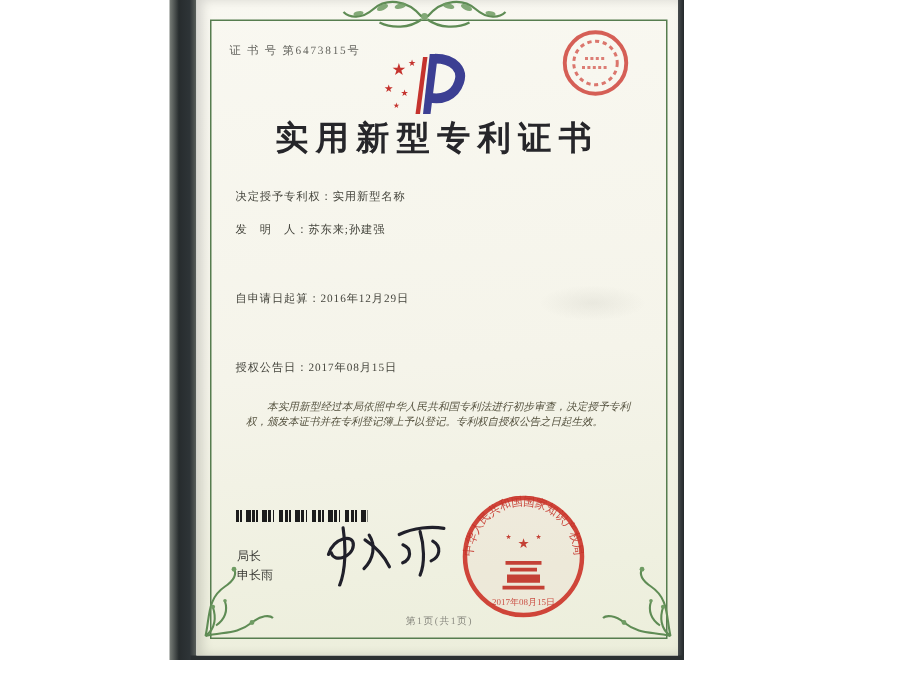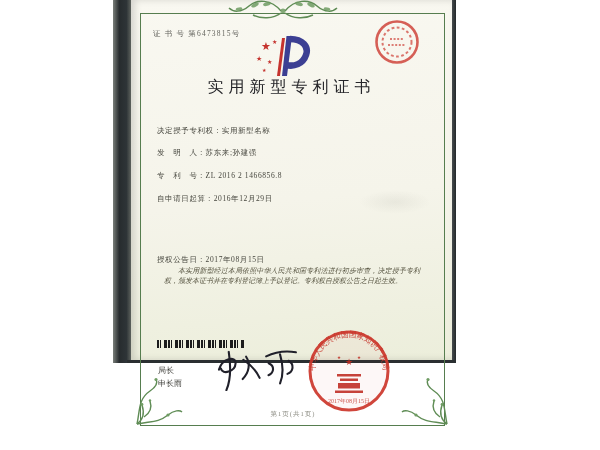--- a/index.html
+++ b/index.html
@@ -1,35 +1,35 @@
 <!DOCTYPE html>
 <html><head>
 <meta charset="utf-8">
 <style>
   html,body{margin:0;padding:0;}
   .scene{position:relative;width:600px;height:450px;background:#ffffff;overflow:hidden;
          font-family:"Liberation Serif","DejaVu Serif",serif;}
-  .photo{position:absolute;left:113px;top:0;width:343px;height:363px;}
+  .photo{position:absolute;left:113px;top:0;width:343px;height:440px;}
   .edge-left{position:absolute;left:0;top:0;width:18px;height:100%;
              background:linear-gradient(90deg,#7a7f7a 0%,#272c2e 35%,#2e3437 75%,#5d625d 100%);}
   .edge-right{position:absolute;right:0;top:0;width:4px;height:100%;
               background:linear-gradient(90deg,#474c4e,#23282a);}
   .edge-bottom{position:absolute;left:14px;right:0;bottom:0;height:3px;background:#2a2f31;}
   .paper{position:absolute;left:18px;top:0;right:4px;bottom:3px;
          background:linear-gradient(175deg,#f9f8f1 0%,#f5f4ea 55%,#eceedb 100%);
          box-shadow:inset 4px 0 7px rgba(0,0,0,0.14);}
   .frame{position:absolute;left:9px;top:13px;width:303px;height:411px;border:1.5px solid #567d4f;}
   .garland{position:absolute;left:96px;top:-3px;width:112px;height:32px;}
   .cert-no{position:absolute;left:22px;top:29px;font-size:7.5px;color:#64645e;letter-spacing:1.2px;white-space:nowrap;}
   .logo{position:absolute;left:124px;top:32px;width:56px;height:46px;}
   .stamp{position:absolute;left:243px;top:19px;width:46px;height:46px;opacity:.85;}
-  .title{position:absolute;left:0;right:0;top:77px;text-align:center;font-size:16px;font-weight:normal;
+  .title{position:absolute;left:0;right:0;top:77px;text-align:center;font-size:22px;font-weight:bold;
          color:#26262a;letter-spacing:5px;white-space:nowrap;}
   .field{position:absolute;left:26px;font-size:7.5px;color:#46463e;letter-spacing:.6px;white-space:nowrap;}
-  .f0{top:126px}.f1{top:148px}.f2{top:171px}.f3{top:194px}.f4{top:217px}.f5{top:255px}
+  .f0{top:126px}.f1{top:148px}.f2{top:171px}.f3{top:194px}.f4{top:217px}.f5{top:240px}
   .body-text{position:absolute;left:17px;top:251px;width:288px;color:#55523f;font-size:7px;
              line-height:9.8px;text-align:justify;font-style:italic;}
   .body-text p{margin:16px;text-indent:2em;}
   .smudge{position:absolute;left:228px;top:190px;width:72px;height:24px;
           background:radial-gradient(ellipse at center,rgba(90,90,80,.08),transparent 70%);}
   .barcode{position:absolute;left:26px;top:340px;width:88px;height:8px;
            background:repeating-linear-gradient(90deg,#1c1c1c 0 2px,transparent 2px 3px,#1c1c1c 3px 4px,
            transparent 4px 7px,#1c1c1c 7px 10px,transparent 10px 11px);}
   .signer{position:absolute;left:27px;top:364px;font-size:8px;color:#3a3a35;line-height:13px;}
   .signer div{white-space:nowrap;}
@@ -91,23 +91,20 @@
         <line x1="14" y1="26" x2="32" y2="26" stroke="#d0453c" stroke-width="2" stroke-dasharray="2 1.6" opacity=".8"></line>
       </svg>
 
       <div class="title">实用新型专利证书</div>
 
       <div class="field f0">
         <span>决定授予专利权：</span><span>实用新型名称</span>
       </div>
       <div class="field f1">
         <span>发　明　人：</span><span>苏东来;孙建强</span>
-      </div>
-      <div class="field f2">
-        <span>专　利　号：</span><span>ZL 2016 2 1466856.8</span>
       </div>
       <div class="field f3">
         <span>自申请日起算：</span><span>2016年12月29日</span>
       </div>
       <div class="field f5">
         <span>授权公告日：</span><span>2017年08月15日</span>
       </div>
 
       <div class="body-text">
         <p>本实用新型经过本局依照中华人民共和国专利法进行初步审查，决定授予专利权，颁发本证书并在专利登记簿上予以登记。专利权自授权公告之日起生效。</p>

